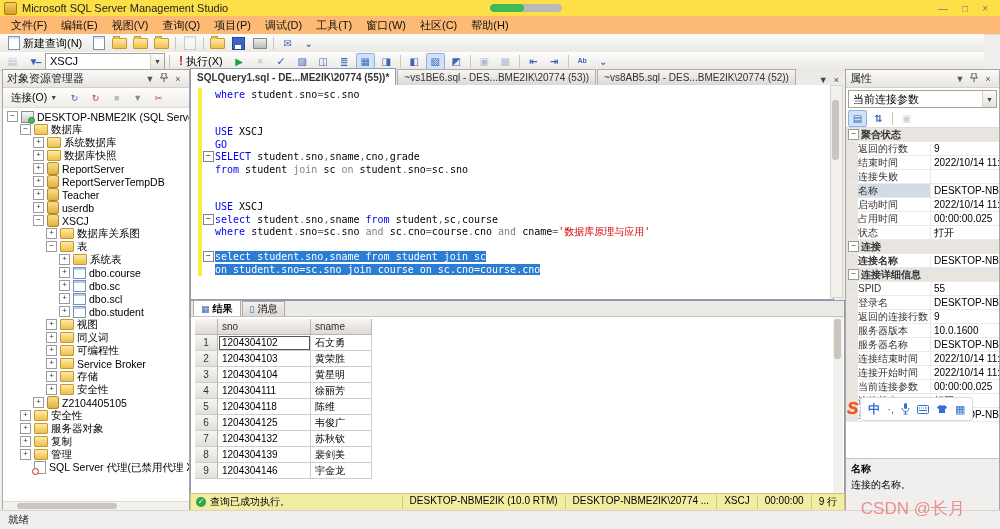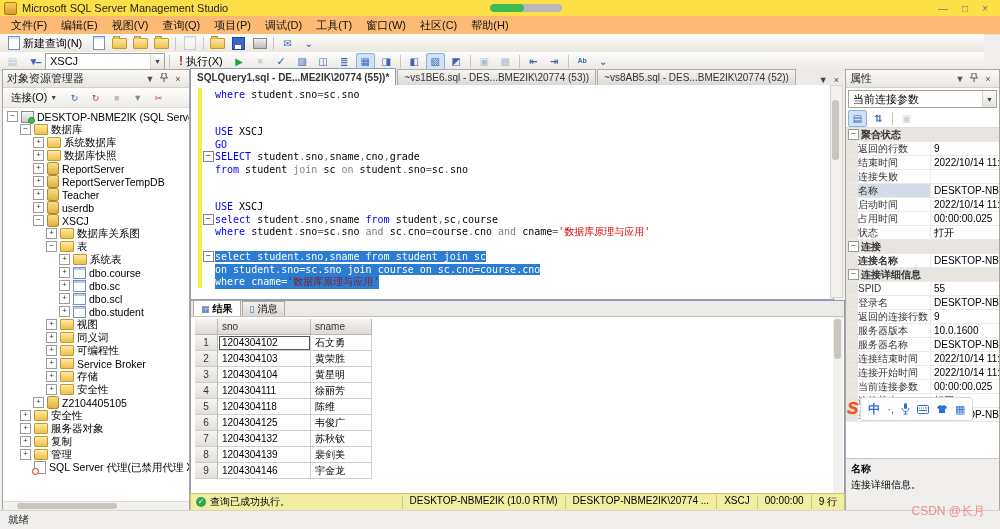--- a/index.html
+++ b/index.html
@@ -118,21 +118,21 @@
   .pdesc .dtitle{font-weight:bold;margin-bottom:2px;}
   
   #ime{position:absolute;left:847px;top:398px;height:22px;display:flex;align-items:center;gap:0;}
   .slogo{color:#f4511e;font-weight:bold;font-size:17px;font-style:italic;text-shadow:0 0 1px #f4511e;margin-right:2px;}
   .imepill{display:flex;align-items:center;gap:7px;background:#fff;border:1px solid #d5d8de;border-radius:3px;padding:2px 7px;height:18px;}
   .imeic{color:#2f6fd6;font-size:11px;display:flex;align-items:center;}
   
   #statusbar{position:absolute;left:0;right:0;bottom:0;height:18px;background:#f0efed;border-top:1px solid #d7d3cd;display:flex;align-items:center;font-size:10.5px;color:#222;padding:0 8px;}
   .sright{margin-left:auto;display:flex;}
   .sfield{width:62px;text-align:left;}
-  #watermark{position:absolute;right:15px;bottom:9px;color:rgba(235,110,110,.75);font-size:12px;pointer-events:none;}
+  #watermark{position:absolute;right:35px;bottom:9px;color:rgba(235,110,110,.75);font-size:17px;pointer-events:none;}
 </style>
 </head>
 <body>
 
 <div id="app">
 
   <div class="titlebar">
     <span class="appicon"></span>
     <span class="apptitle">Microsoft SQL Server Management Studio</span>
     <span class="progress-pill">
@@ -472,21 +472,20 @@
         <div class="line"><span class="selmargin"></span><span class="chbar"></span><span class="foldcol"><span class="fold">−</span></span><span class="lncontent"><span class="tk k">SELECT</span><span class="tk"> student</span><span class="tk o">.</span><span class="tk">sno</span><span class="tk o">,</span><span class="tk">sname</span><span class="tk o">,</span><span class="tk">cno</span><span class="tk o">,</span><span class="tk">grade</span></span></div>
         <div class="line"><span class="selmargin"></span><span class="chbar"></span><span class="foldcol"></span><span class="lncontent"><span class="tk k">from</span><span class="tk"> student </span><span class="tk g">join</span><span class="tk"> sc </span><span class="tk g">on</span><span class="tk"> student</span><span class="tk o">.</span><span class="tk">sno</span><span class="tk o">=</span><span class="tk">sc</span><span class="tk o">.</span><span class="tk">sno</span></span></div>
         <div class="line"><span class="selmargin"></span><span class="chbar"></span><span class="foldcol"></span><span class="lncontent"></span></div>
         <div class="line"><span class="selmargin"></span><span class="chbar"></span><span class="foldcol"></span><span class="lncontent"></span></div>
         <div class="line"><span class="selmargin"></span><span class="chbar"></span><span class="foldcol"></span><span class="lncontent"><span class="tk k">USE</span><span class="tk"> XSCJ</span></span></div>
         <div class="line"><span class="selmargin"></span><span class="chbar"></span><span class="foldcol"><span class="fold">−</span></span><span class="lncontent"><span class="tk k">select</span><span class="tk"> student</span><span class="tk o">.</span><span class="tk">sno</span><span class="tk o">,</span><span class="tk">sname </span><span class="tk k">from</span><span class="tk"> student</span><span class="tk o">,</span><span class="tk">sc</span><span class="tk o">,</span><span class="tk">course</span></span></div>
         <div class="line"><span class="selmargin"></span><span class="chbar"></span><span class="foldcol"></span><span class="lncontent"><span class="tk k">where</span><span class="tk"> student</span><span class="tk o">.</span><span class="tk">sno</span><span class="tk o">=</span><span class="tk">sc</span><span class="tk o">.</span><span class="tk">sno </span><span class="tk g">and</span><span class="tk"> sc</span><span class="tk o">.</span><span class="tk">cno</span><span class="tk o">=</span><span class="tk">course</span><span class="tk o">.</span><span class="tk">cno </span><span class="tk g">and</span><span class="tk"> cname</span><span class="tk o">=</span><span class="tk s">'数据库原理与应用'</span></span></div>
         <div class="line"><span class="selmargin"></span><span class="chbar"></span><span class="foldcol"></span><span class="lncontent"></span></div>
         <div class="line sel"><span class="selmargin"></span><span class="chbar"></span><span class="foldcol"><span class="fold">−</span></span><span class="lncontent"><span class="tk k">select</span><span class="tk"> student</span><span class="tk o">.</span><span class="tk">sno</span><span class="tk o">,</span><span class="tk">sname </span><span class="tk k">from</span><span class="tk"> student </span><span class="tk g">join</span><span class="tk"> sc</span></span></div>
         <div class="line sel"><span class="selmargin"></span><span class="chbar"></span><span class="foldcol"></span><span class="lncontent"><span class="tk g">on</span><span class="tk"> student</span><span class="tk o">.</span><span class="tk">sno</span><span class="tk o">=</span><span class="tk">sc</span><span class="tk o">.</span><span class="tk">sno </span><span class="tk g">join</span><span class="tk"> course </span><span class="tk g">on</span><span class="tk"> sc</span><span class="tk o">.</span><span class="tk">cno</span><span class="tk o">=</span><span class="tk">course</span><span class="tk o">.</span><span class="tk">cno</span></span></div>
-        <div class="line sel"><span class="selmargin"></span><span class="chbar"></span><span class="foldcol"></span><span class="lncontent"><span class="tk k">where</span><span class="tk"> cname</span><span class="tk o">=</span><span class="tk s">'数据库原理与应用'</span></span></div>
       </div>
     <div class="vscroll">
         <span class="vthumb"></span>
       </div>
 
     <div id="results">
       <div class="rtabs" id="rtabs">
           <span class="rtab active">
             <span class="rgrid-ic">▦</span>
             <span>结果</span>
@@ -695,21 +694,21 @@
           <span class="pvalue">打开</span>
         </div>
         <div class="prow">
           <span class="indent"></span>
           <span class="plabel">显示名称</span>
           <span class="pvalue">DESKTOP-NBME2IK</span>
         </div>
       </div>
     <div class="pdesc">
       <div class="dtitle">名称</div>
-      <div>连接详细信息。</div>
+      <div>连接的名称。</div>
     </div>
   </div>
 
   <div id="ime">
     <span class="slogo">S</span>
     <span class="imepill">
       <span class="imeic" style="font-size:12px;font-weight:bold;">中</span>
       <span class="imeic">·,</span>
       <span class="imeic">
         <svg width="9" height="12" viewBox="0 0 9 12">

